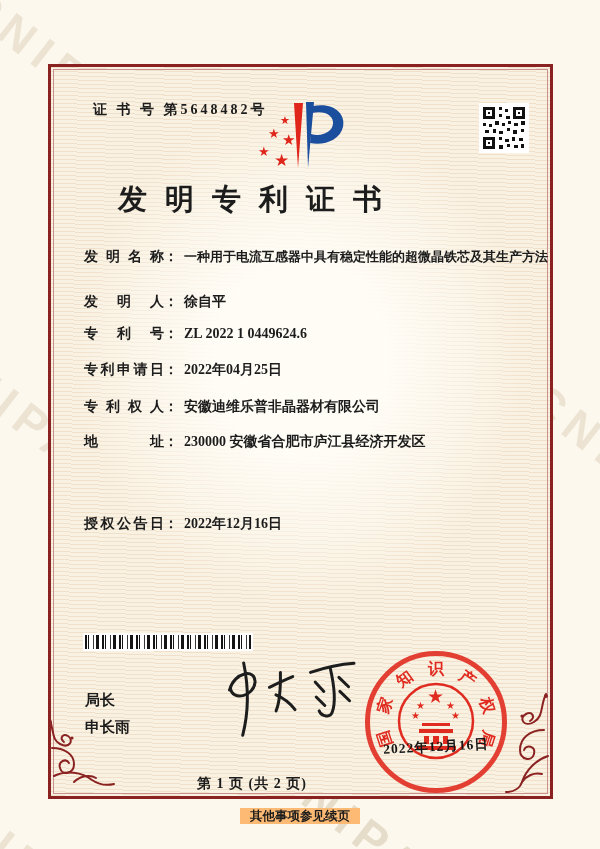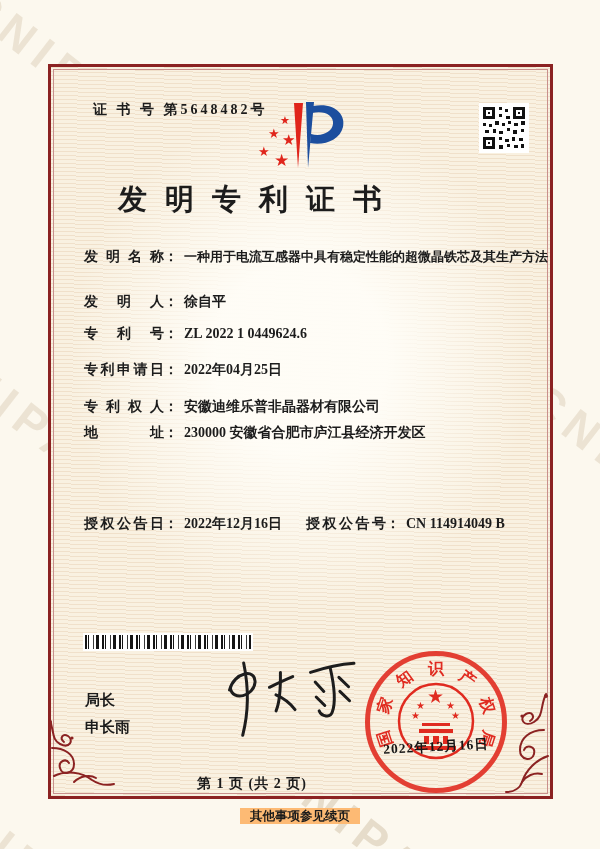--- a/index.html
+++ b/index.html
@@ -200,28 +200,25 @@
 </div>
 <div class="row" style="top:325px;">
   <span class="lbl">专利号</span><span class="colon">：</span><span class="val">ZL 2022 1 0449624.6</span>
 </div>
 <div class="row" style="top:361px;">
   <span class="lbl">专利申请日</span><span class="colon">：</span><span class="val">2022年04月25日</span>
 </div>
 <div class="row" style="top:398px;">
   <span class="lbl">专利权人</span><span class="colon">：</span><span class="val">安徽迪维乐普非晶器材有限公司</span>
 </div>
-<div class="row" style="top:424px;font-family:Liberation Serif, serif;">
+<div class="row" style="top:433px;font-family:Liberation Serif, serif;">
   <span class="lbl">地址</span><span class="colon">：</span><span class="val">230000 安徽省合肥市庐江县经济开发区</span>
 </div>
 <div class="row" style="top:471px;margin-top:44px;">
   <span class="lbl">授权公告日</span><span class="colon">：</span><span class="val">2022年12月16日</span>
-  <span class="grant-pair2">
-    <span class="lbl">授权公告号</span><span class="colon">：</span><span class="val">CN 114914049 B</span>
-  </span>
 </div>
 
 <div class="body-text">
 </div>
 
 <div class="barcode"></div>
 
 <div class="officer">
   <div>局长</div>
   <div>申长雨</div>

